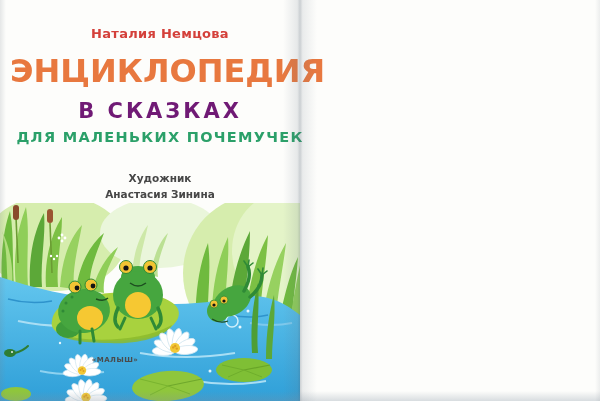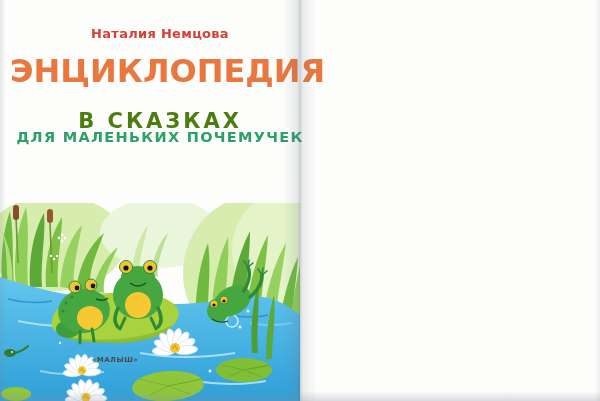--- a/index.html
+++ b/index.html
@@ -6,21 +6,21 @@
   #spread{position:relative;width:600px;height:401px;background:#FDFDFB;overflow:hidden;
           font-family:"DejaVu Sans","Liberation Sans",sans-serif;}
   .page{position:absolute;top:0;height:339px;}
   #left-page{left:0;width:300px;}
   #right-page{left:300px;width:300px;}
 
   
   .lp-text{position:absolute;left:10px;width:300px;text-align:center;white-space:nowrap;}
   #author{top:26px;font-size:13px;font-weight:bold;color:#D4403A;letter-spacing:.3px;}
   #title{top:52px;font-size:32px;font-weight:bold;color:#E8783F;letter-spacing:0;}
-  #subtitle1{top:99px;font-size:21px;font-weight:bold;color:#4d7c0f;letter-spacing:3px;margin-top:10px;}
+  #subtitle1{top:99px;font-size:21px;font-weight:bold;color:#701a75;letter-spacing:3px;}
   #subtitle2{top:129px;font-size:14.5px;font-weight:bold;color:#2BA069;letter-spacing:1.3px;}
   #artist{top:170px;font-size:10.5px;font-weight:bold;color:#474747;line-height:1.55;white-space:normal;}
 
   svg{position:absolute;display:block;}
   #pond-svg{left:0;top:203px;}
 
   
   .overlay{position:absolute;pointer-events:none;}
   #spine-shadow{left:283px;top:0;width:34px;height:401px;z-index:5;
     background:linear-gradient(90deg,rgba(100,115,130,0) 0%,rgba(100,115,130,.15) 42%,
@@ -35,20 +35,24 @@
 </head>
 <body>
 
 <div id="spread">
 
   <div id="left-page" class="page">
     <div id="author" class="lp-text">Наталия Немцова</div>
     <div id="title" class="lp-text">ЭНЦИКЛОПЕДИЯ</div>
     <div id="subtitle1" class="lp-text">В СКАЗКАХ</div>
     <div id="subtitle2" class="lp-text">ДЛЯ МАЛЕНЬКИХ ПОЧЕМУЧЕК</div>
+    <div id="artist" class="lp-text">
+      <div>Художник</div>
+      <div>Анастасия Зинина</div>
+    </div>
 
     <svg id="pond-svg" width="300" height="198" viewBox="0 0 300 198">
       <defs>
         <linearGradient id="waterGrad" x1="0" y1="0" x2="0" y2="1">
           <stop offset="0" stop-color="#63C6EE"></stop>
             <stop offset="1" stop-color="#2F9FD8"></stop>
         </linearGradient>
         <g id="lily">
           <g fill="#FFFFFF" stroke="#D4E7F0" stroke-width="0.7">
             <ellipse cx="9.5" cy="0" rx="9.5" ry="3.7" transform="rotate(-180)"></ellipse>

